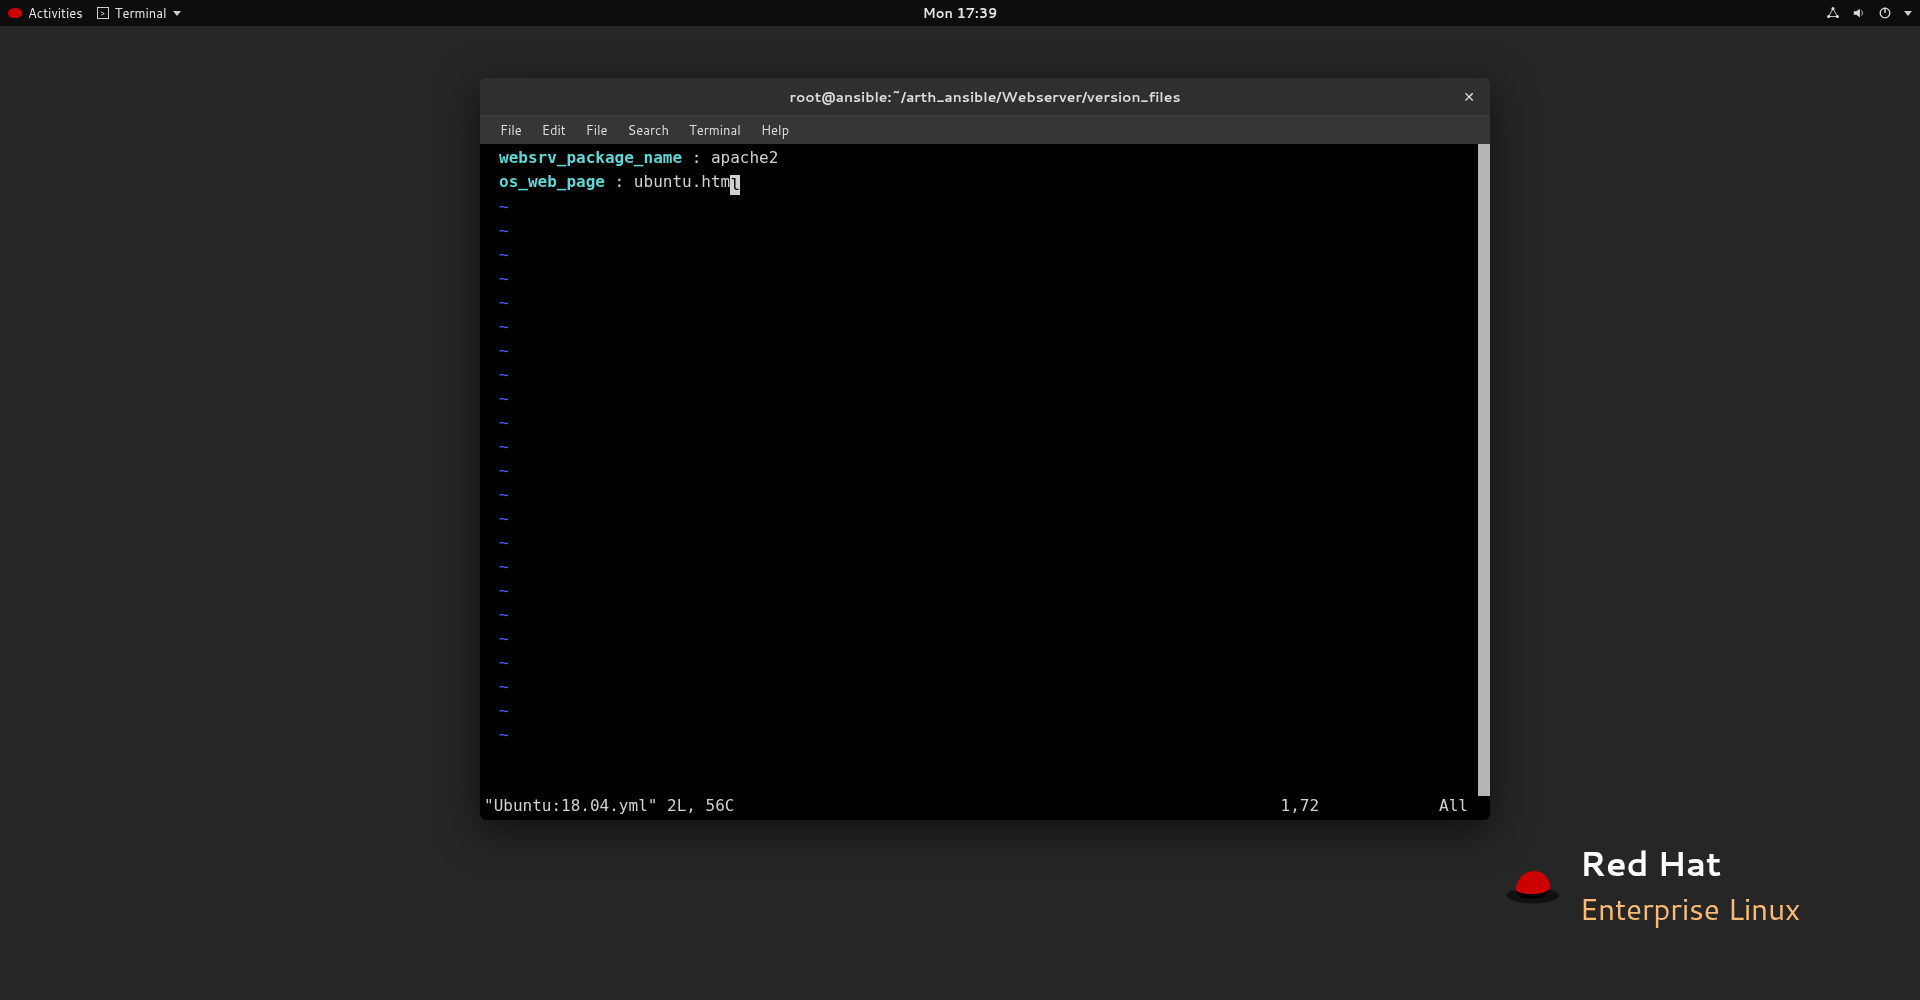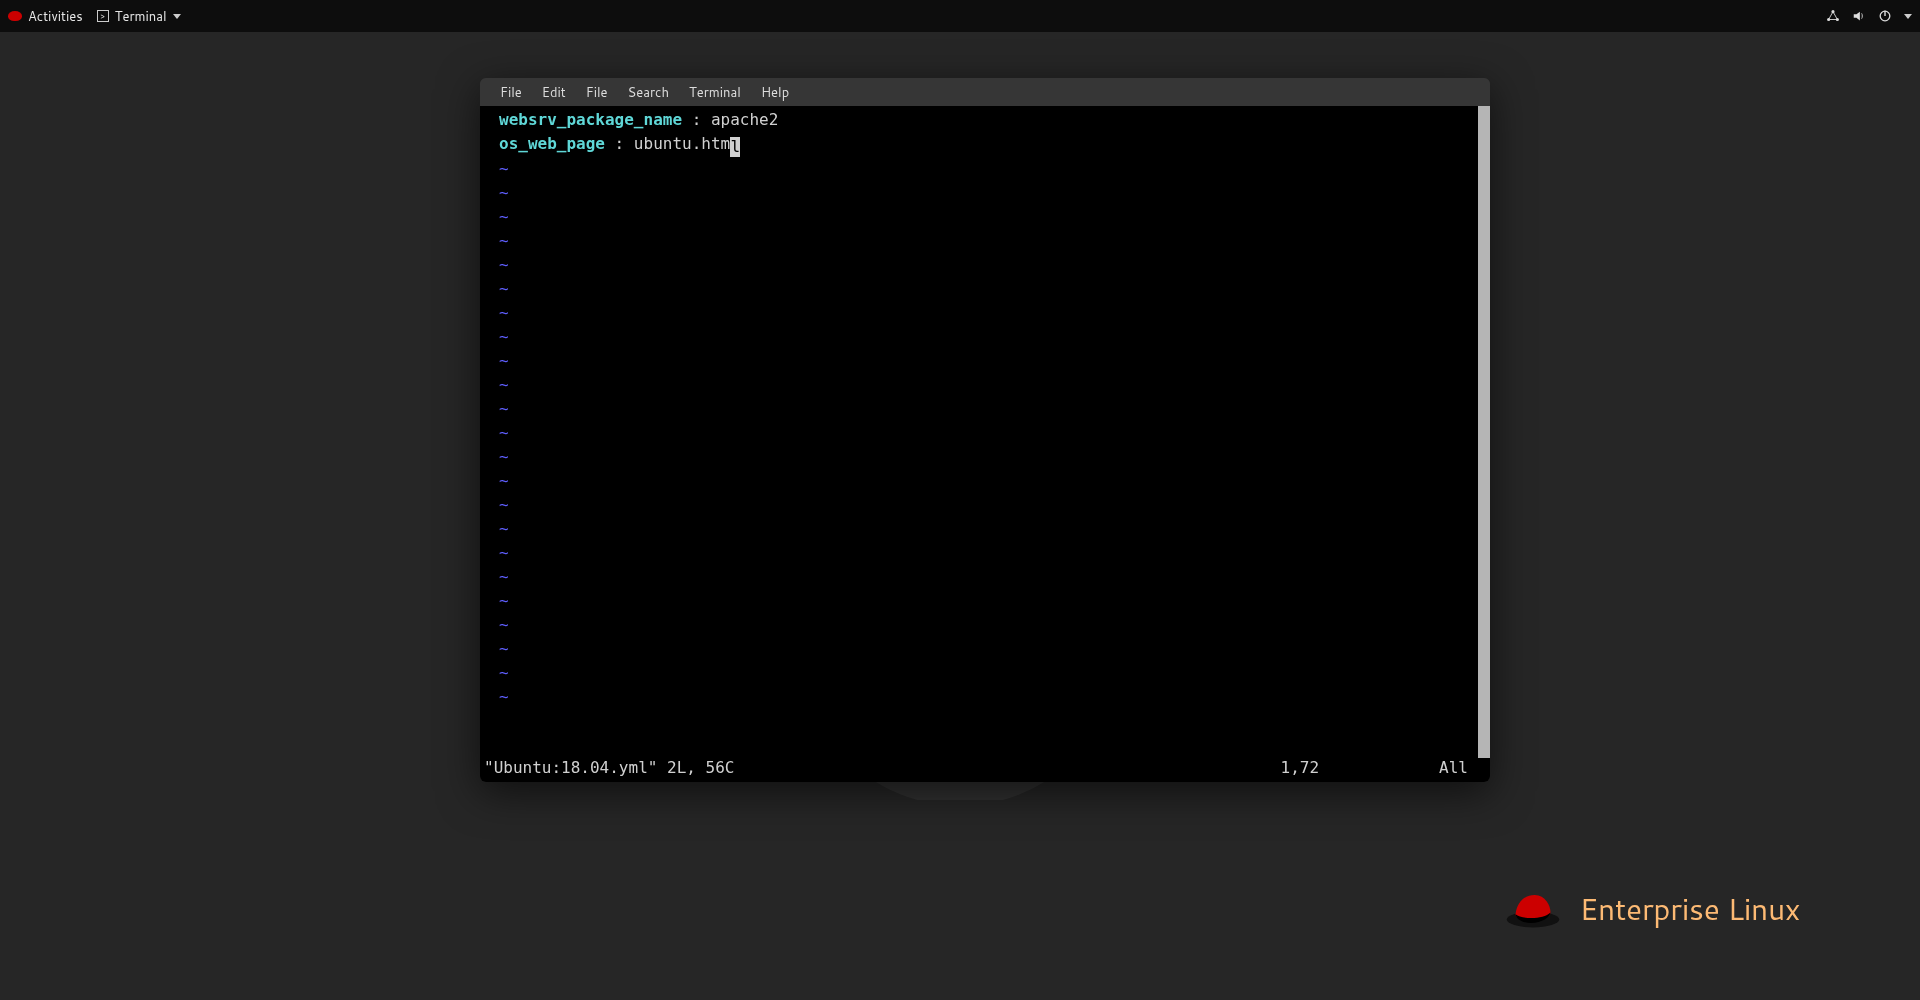--- a/index.html
+++ b/index.html
@@ -9,21 +9,21 @@
     font-family: "Cantarell", "DejaVu Sans", sans-serif;
     color: #e6e6e6;
     overflow: hidden;
     position: relative;
   }
 
   
   .topbar {
     position: absolute;
     top: 0; left: 0; right: 0;
-    height: 32px;
+    height: 26px;
     background: #0d0d0d;
     display: flex;
     align-items: center;
     font-size: 13px;
     padding: 0 8px;
     z-index: 10;
   }
   .topbar .left, .topbar .right, .topbar .center {
     display: flex;
     align-items: center;
@@ -185,20 +185,23 @@
     <span class="topbar-item">
       <span class="rh-dot"></span>
       <span>Activities</span>
     </span>
     <span class="topbar-item">
       <span class="term-icon">&gt;</span>
       <span>Terminal</span>
       <span class="tri-down"></span>
     </span>
   </div>
+  <div class="center">
+    <span>Mon 17:39</span>
+  </div>
   <div class="right">
     <span class="ico">
       <svg viewBox="0 0 16 16">
           <g fill="#ddd">
             <circle cx="8" cy="3" r="1.8"></circle>
             <circle cx="3" cy="12" r="1.8"></circle>
             <circle cx="13" cy="12" r="1.8"></circle>
             <path d="M8 3 L3 12 M8 3 L13 12 M3 12 L13 12" stroke="#ddd" stroke-width="1"></path>
           </g>
         </svg>
@@ -222,20 +225,24 @@
 <div class="bg-eight">
   <svg viewBox="0 0 100 100">
       <g fill="none" stroke="#fff" stroke-width="6">
         <circle cx="50" cy="30" r="20"></circle>
         <circle cx="50" cy="72" r="26"></circle>
       </g>
     </svg>
 </div>
 
 <div class="window">
+  <div class="titlebar">
+    <span>root@ansible:~/arth_ansible/Webserver/version_files</span>
+    <span class="close">✕</span>
+  </div>
   <div class="menubar">
     <span class="mitem">File</span>
     <span class="mitem">Edit</span>
     <span class="mitem">File</span>
     <span class="mitem">Search</span>
     <span class="mitem">Terminal</span>
     <span class="mitem">Help</span>
   </div>
   <div class="term-body">
     <div class="term-content" id="term-content"><div><span class="txt-key">websrv_package_name</span><span class="txt-val"> : apache2</span></div><div><span class="txt-key">os_web_page</span><span class="txt-val"> : ubuntu.htm</span><span class="cursor-block">l</span></div><div><span class="txt-tilde">~</span></div><div><span class="txt-tilde">~</span></div><div><span class="txt-tilde">~</span></div><div><span class="txt-tilde">~</span></div><div><span class="txt-tilde">~</span></div><div><span class="txt-tilde">~</span></div><div><span class="txt-tilde">~</span></div><div><span class="txt-tilde">~</span></div><div><span class="txt-tilde">~</span></div><div><span class="txt-tilde">~</span></div><div><span class="txt-tilde">~</span></div><div><span class="txt-tilde">~</span></div><div><span class="txt-tilde">~</span></div><div><span class="txt-tilde">~</span></div><div><span class="txt-tilde">~</span></div><div><span class="txt-tilde">~</span></div><div><span class="txt-tilde">~</span></div><div><span class="txt-tilde">~</span></div><div><span class="txt-tilde">~</span></div><div><span class="txt-tilde">~</span></div><div><span class="txt-tilde">~</span></div><div><span class="txt-tilde">~</span></div><div><span class="txt-tilde">~</span></div></div>
@@ -251,15 +258,16 @@
 
 <div class="branding">
   <span class="hat">
     <svg viewBox="0 0 64 48">
       <ellipse cx="32" cy="36" rx="30" ry="9" fill="#111"></ellipse>
       <path d="M12 30 C14 14 24 8 34 8 C46 8 52 20 52 28 C52 34 40 38 28 38 C18 38 12 34 12 30 Z" fill="#cc0000"></path>
       <path d="M12 30 C20 36 44 36 52 28 C52 33 42 40 30 40 C18 40 12 34 12 30 Z" fill="#000"></path>
     </svg>
   </span>
   <div class="brand-text">
+    <div class="l1">Red Hat</div>
     <div class="l2">Enterprise Linux</div>
   </div>
 </div>
 
 </body></html>

